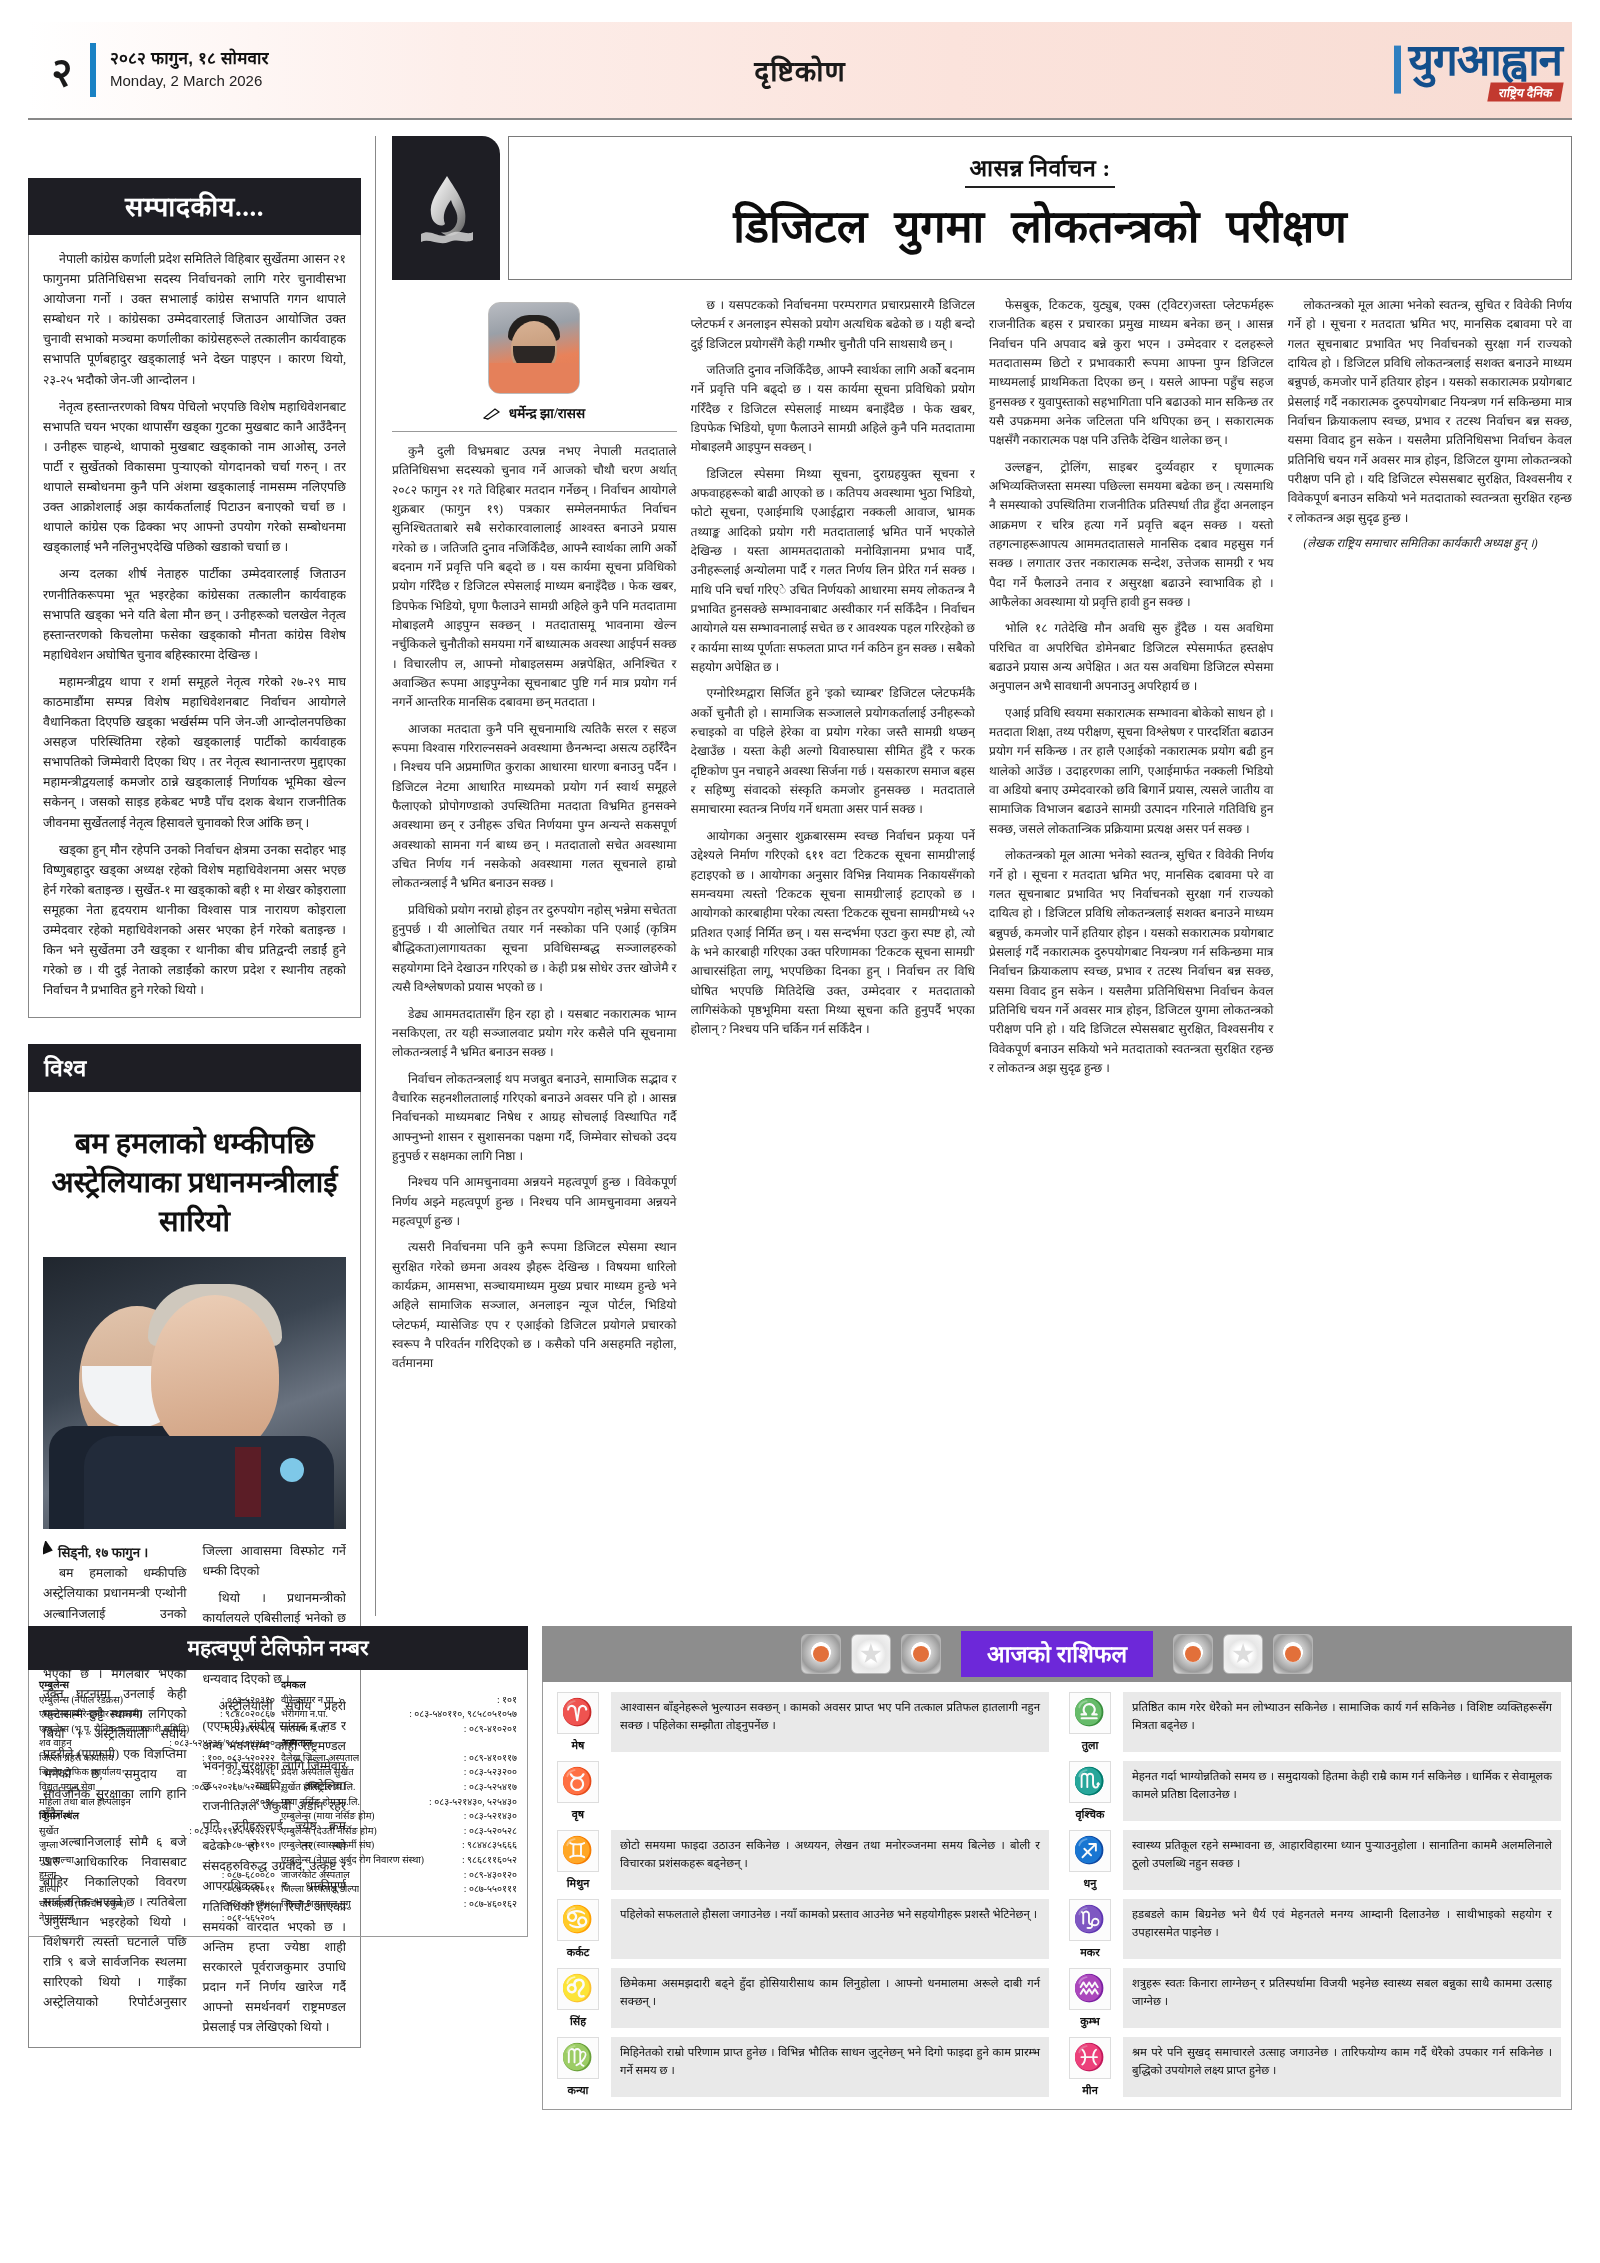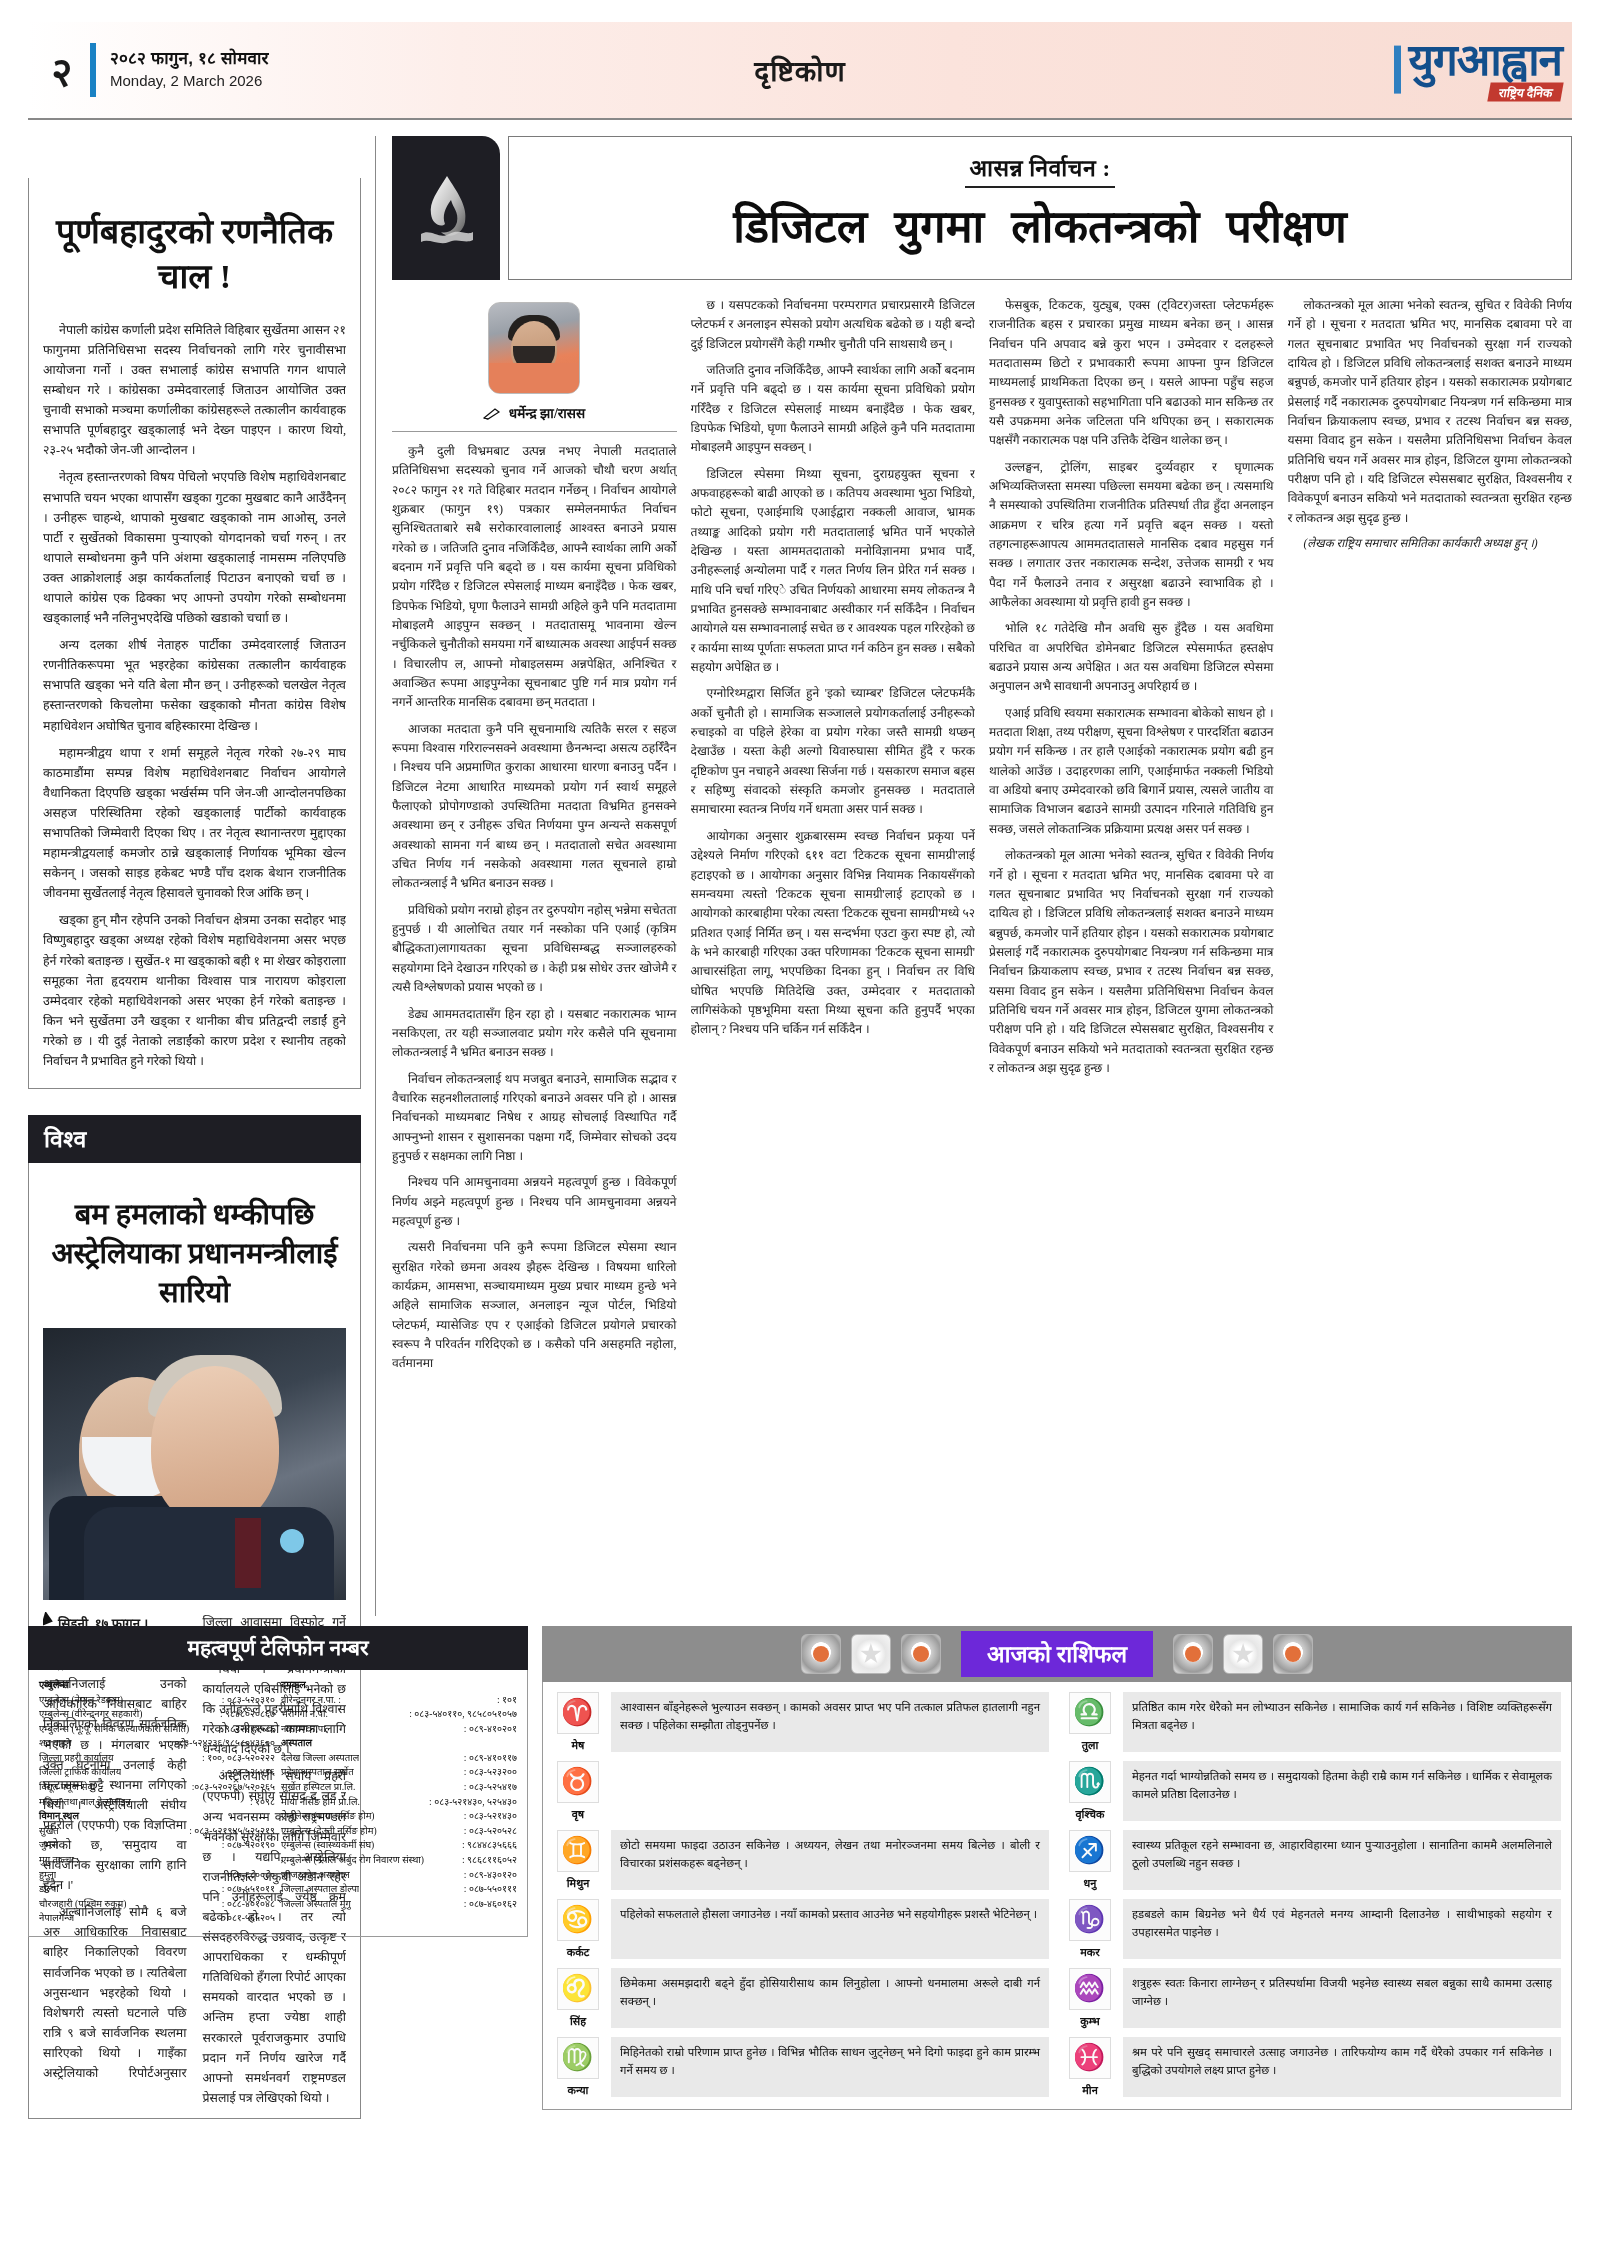--- a/index.html
+++ b/index.html
@@ -403,22 +403,22 @@
       </div>
     </div>
   </div>
   <div class="masthead-rule"></div>
 
   <div class="grid">
 
     <div class="col-left">
 
       <div style="height:42px"></div>
+      <div class="banner">सम्पादकीय....</div>
       <div class="boxed">
-        <div class="ed-title">पूर्णबहादुरको रणनैतिक चाल !</div>
         <div class="body-text clip" style="max-height:900px">
           <p>नेपाली कांग्रेस कर्णाली प्रदेश समितिले विहिबार सुर्खेतमा आसन २१ फागुनमा प्रतिनिधिसभा सदस्य निर्वाचनकाे लागि गरेर चुनावीसभा आयोजना गर्नाे । उक्त सभालाई कांग्रेस सभापति गगन थापाले सम्बोधन गरे । कांग्रेसका उम्मेदवारलाई जिताउन आयोजित उक्त चुनावी सभाको मञ्चमा कर्णालीका कांग्रेसहरूले तत्कालीन कार्यवाहक सभापति पूर्णबहादुर खड्कालाई भने देख्न पाइएन । कारण थियो, २३-२५ भदौको जेन-जी आन्दोलन ।</p>
           <p>नेतृत्व हस्तान्तरणको विषय पेचिलो भएपछि विशेष महाधिवेशनबाट सभापति चयन भएका थापासँग खड्का गुटका मुखबाट कानै आउँदैनन् । उनीहरू चाहन्थे, थापाको मुखबाट खड्काको नाम आओस्, उनले पार्टी र सुर्खेतको विकासमा पुऱ्याएको योगदानको चर्चा गरुन् । तर थापाले सम्बोधनमा कुनै पनि अंशमा खड्कालाई नामसम्म नलिएपछि उक्त आक्रोशलाई अझ कार्यकर्तालाई पिटाउन बनाएको चर्चा छ । थापाले कांग्रेस एक ढिक्का भए आफ्नो उपयोग गरेको सम्बोधनमा खड्कालाई भनै नलिनुभएदेखि पछिकाे खडाको चर्चाा छ ।</p>
           <p>अन्य दलका शीर्ष नेताहरु पार्टीका उम्मेदवारलाई जिताउन रणनीतिकरूपमा भूत भइरहेका कांग्रेसका तत्कालीन कार्यवाहक सभापति खड्का भने यति बेला मौन छन् । उनीहरूको चलखेल नेतृत्व हस्तान्तरणको किचलोमा फसेका खड्काको मौनता कांग्रेस विशेष महाधिवेशन अघोषित चुनाव बहिस्कारमा देखिन्छ ।</p>
           <p>महामन्त्रीद्वय थापा र शर्मा समूहले नेतृत्व गरेको २७-२९ माघ काठमाडौंमा सम्पन्न विशेष महाधिवेशनबाट निर्वाचन आयोगले वैधानिकता दिएपछि खड्का भर्खर्सम्म पनि जेन-जी आन्दोलनपछिका असहज परिस्थितिमा रहेको खड्कालाई पार्टीको कार्यवाहक सभापतिको जिम्मेवारी दिएका थिए । तर नेतृत्व स्थानान्तरण मुद्दाएका महामन्त्रीद्वयलाई कमजोर ठान्ने खड्कालाई निर्णायक भूमिका खेल्न सकेनन् । जसको साइड हकेबट भण्डै पाँच दशक बेथान राजनीतिक जीवनमा सुर्खेतलाई नेतृत्व हिसावले चुनावको रिज आंकि छन् ।</p>
           <p>खड्का हुन् मौन रहेपनि उनको निर्वाचन क्षेत्रमा उनका सदोहर भाइ विष्णुबहादुर खड्का अध्यक्ष रहेकाे विशेष महाधिवेशनमा असर भएछ हेर्न गरेको बताइन्छ । सुर्खेत-१ मा खड्काकाे बही १ मा शेखर कोइरालाा समूहका नेता हृदयराम थानीका विश्वास पात्र नारायण कोइराला उम्मेदवार रहेकाे महाधिवेशनकाे असर भएका हेर्न गरेकाे बताइन्छ । किन भने सुर्खेतमा उनै खड्का र थानीका बीच प्रतिद्वन्दी लडाईं हुने गरेकाे छ । यी दुई नेताकाे लडाईंकाे कारण प्रदेश र स्थानीय तहकाे निर्वाचन नै प्रभावित हुने गरेकाे थियो ।</p>
         </div>
       </div>
 
       <div class="world-wrap">

